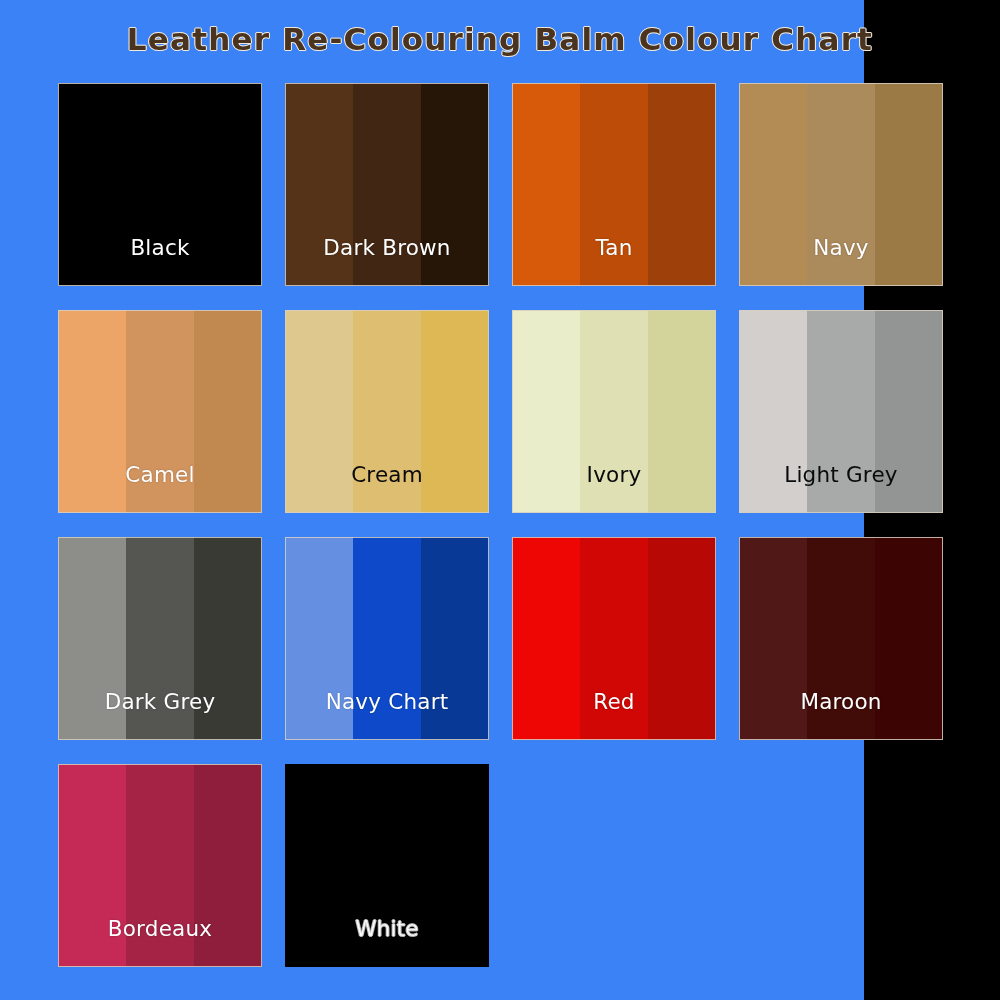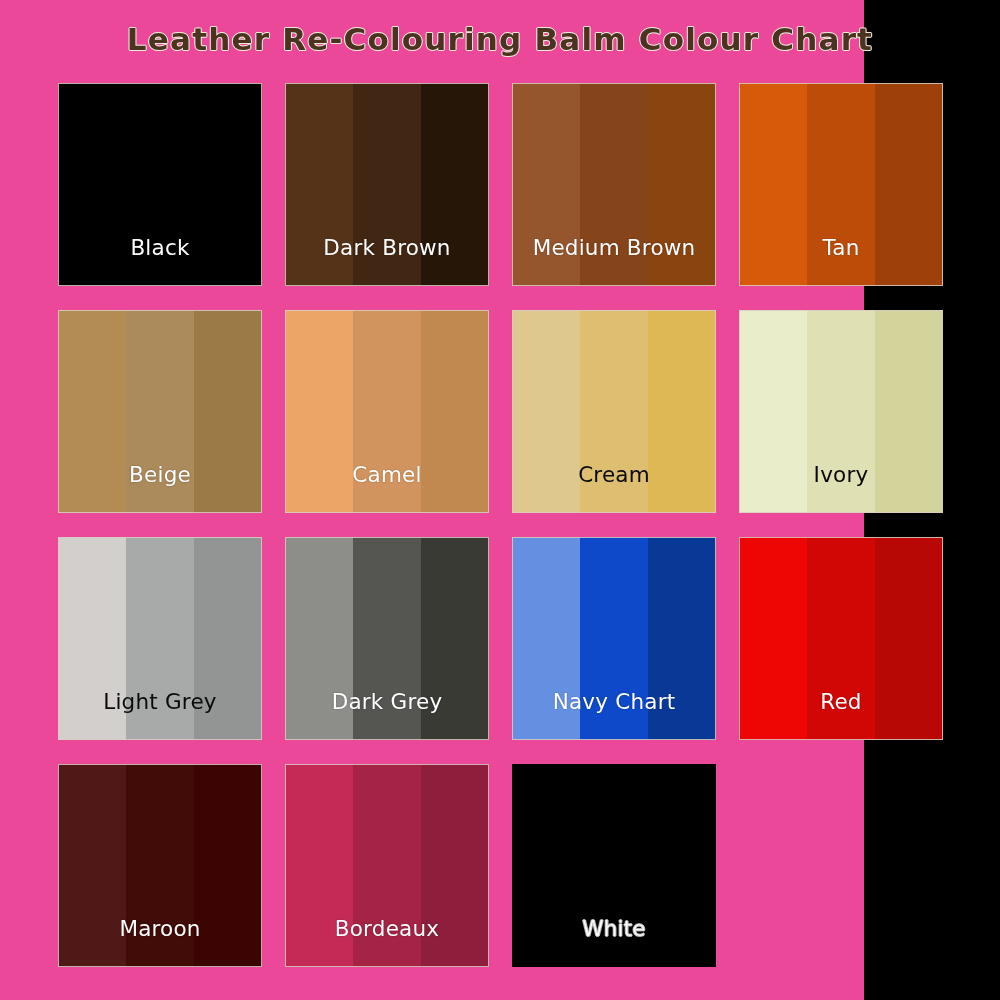--- a/index.html
+++ b/index.html
@@ -12,21 +12,21 @@
     height: 1000px;
     overflow: hidden;
     font-family: "DejaVu Sans", sans-serif;
     background: #000000;
   }
 
   #page {
     position: relative;
     width: 864px;
     height: 1000px;
-    background: #ec4899;
+    background: #3b82f6;
   }
 
   
   #chart-title {
     position: absolute;
     left: 0;
     top: 24px;
     width: 1000px;
     text-align: center;
     font-family: "DejaVu Sans", sans-serif;
@@ -137,44 +137,35 @@
         <div class="swatch-bands">
           <div class="band" style="background: rgb(85, 51, 24);"></div>
           <div class="band" style="background: rgb(65, 39, 19);"></div>
           <div class="band" style="background: rgb(38, 22, 8);"></div>
         </div>
         <div class="swatch-border"></div>
         <div class="swatch-label light-text">Dark Brown</div>
       </div>
       <div class="swatch-cell">
         <div class="swatch-bands">
-          <div class="band" style="background: rgb(149, 86, 46);"></div>
-          <div class="band" style="background: rgb(133, 68, 25);"></div>
-          <div class="band" style="background: rgb(138, 68, 16);"></div>
-        </div>
-        <div class="swatch-border"></div>
-        <div class="swatch-label light-text">Medium Brown</div>
-      </div>
-      <div class="swatch-cell">
-        <div class="swatch-bands">
           <div class="band" style="background: rgb(214, 90, 10);"></div>
           <div class="band" style="background: rgb(189, 76, 8);"></div>
           <div class="band" style="background: rgb(157, 64, 10);"></div>
         </div>
         <div class="swatch-border"></div>
         <div class="swatch-label light-text">Tan</div>
       </div>
       <div class="swatch-cell">
         <div class="swatch-bands">
           <div class="band" style="background: rgb(179, 140, 85);"></div>
           <div class="band" style="background: rgb(171, 138, 92);"></div>
           <div class="band" style="background: rgb(156, 122, 69);"></div>
         </div>
         <div class="swatch-border"></div>
-        <div class="swatch-label light-text">Beige</div>
+        <div class="swatch-label light-text">Navy</div>
       </div>
       <div class="swatch-cell">
         <div class="swatch-bands">
           <div class="band" style="background: rgb(237, 165, 103);"></div>
           <div class="band" style="background: rgb(210, 148, 94);"></div>
           <div class="band" style="background: rgb(193, 136, 79);"></div>
         </div>
         <div class="swatch-border"></div>
         <div class="swatch-label light-text">Camel</div>
       </div>

